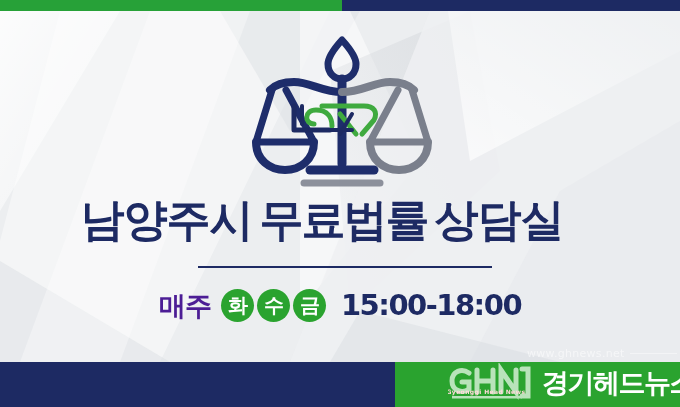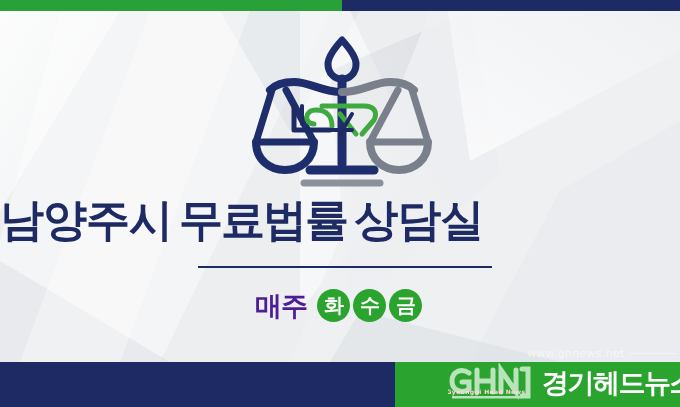--- a/index.html
+++ b/index.html
@@ -76,20 +76,21 @@
     z-index: 3;
   }
   .emblem svg { display: block; }
 
   
   .headline {
     position: absolute;
     left: 0;
     top: 198px;
     width: 644px;
+    text-align: center;
     z-index: 4;
     white-space: nowrap;
     line-height: 1;
   }
   .headline .h-light {
     font-size: 44px;
     font-weight: 700;
     letter-spacing: -1px;
     color: #1d2a63;
     vertical-align: baseline;
@@ -324,20 +325,21 @@
 
   <div class="divider"></div>
 
   <div class="schedule">
     <span class="sched-label">매주</span>
     <span class="day-chips">
       <span class="day-chip">화</span>
       <span class="day-chip">수</span>
       <span class="day-chip">금</span>
     </span>
+    <span class="sched-time">15:00-18:00</span>
   </div>
 
   <div class="bottom-navy"></div>
   <div class="bottom-green"></div>
 
   <div class="watermark">
     <span class="watermark-text">www.ghnews.net</span>
     <span class="watermark-rule"></span>
   </div>
 

